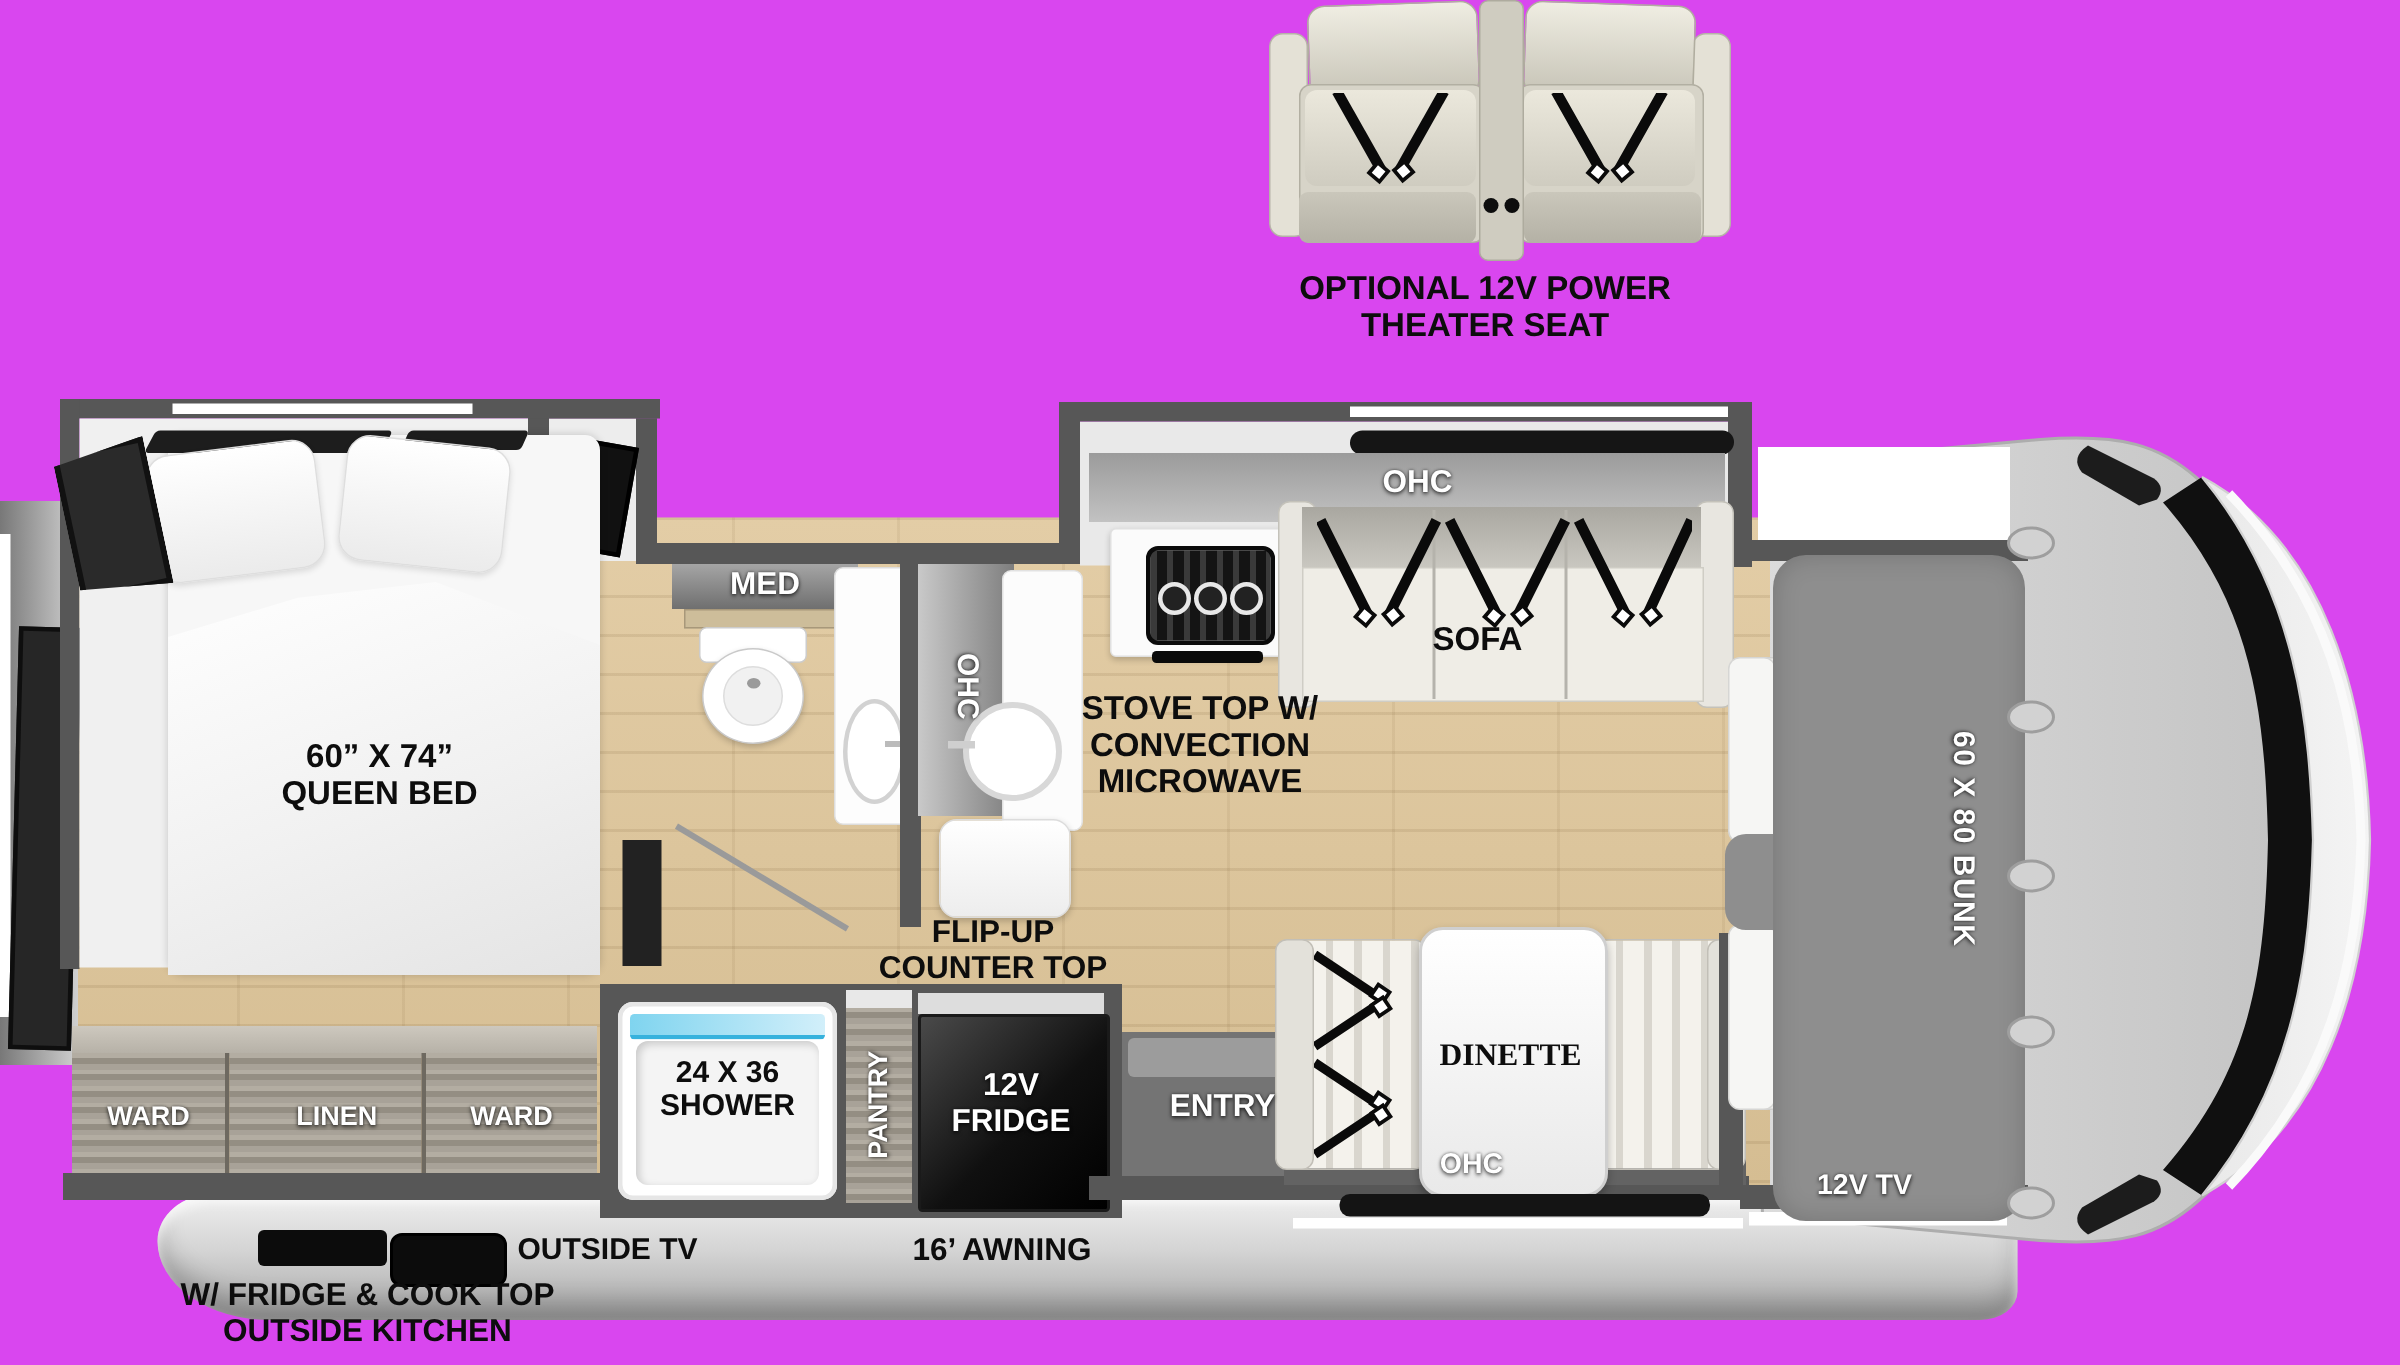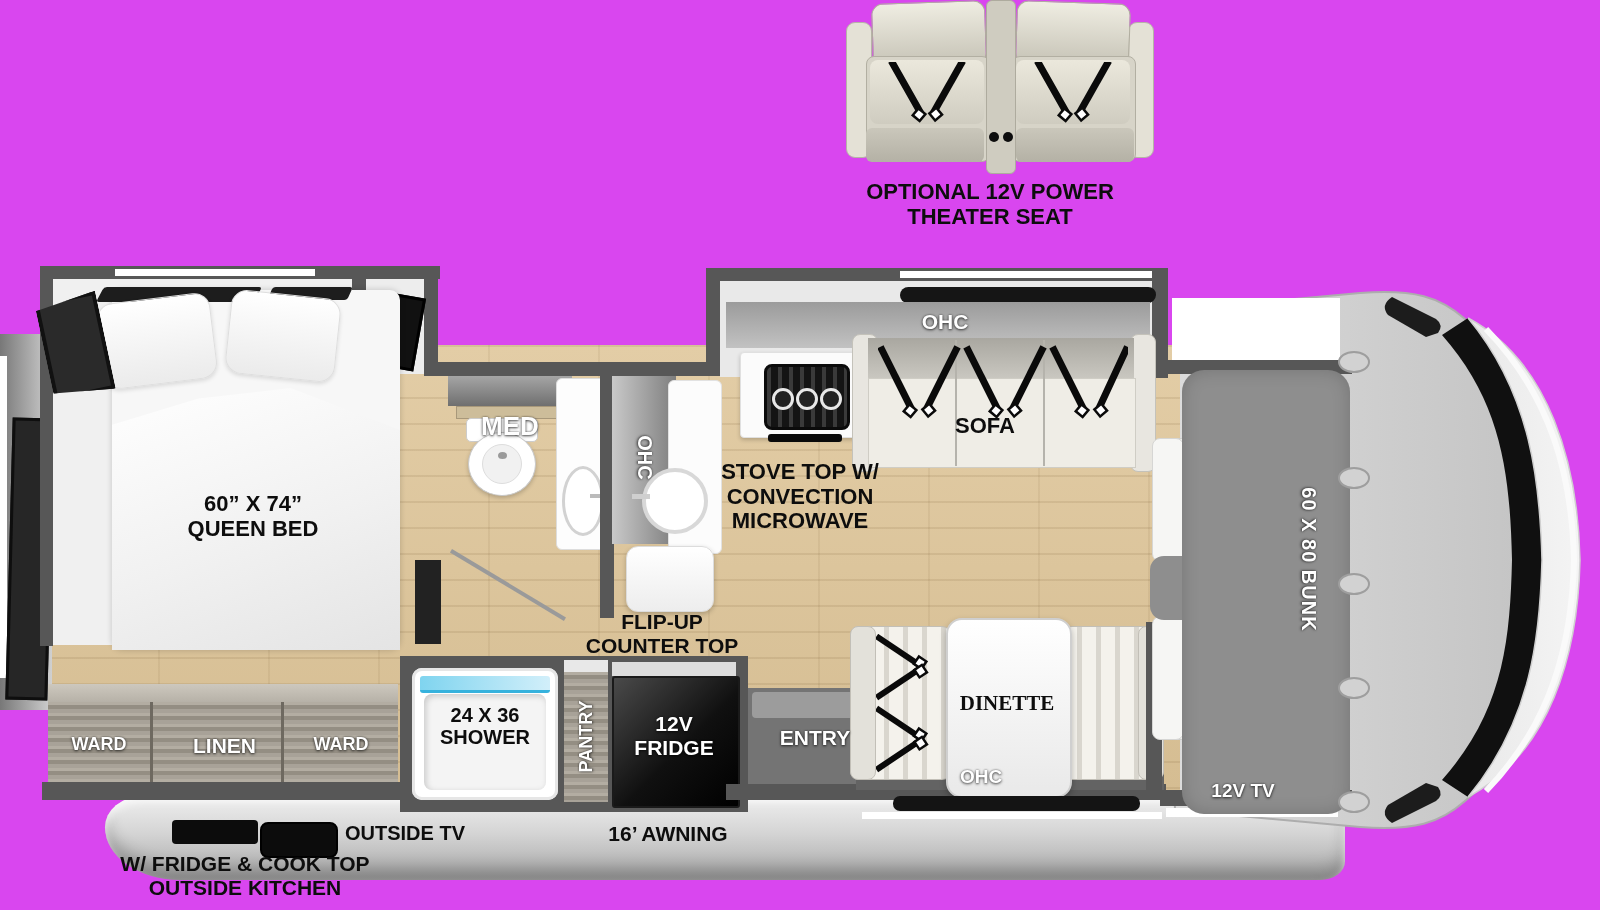--- a/index.html
+++ b/index.html
@@ -236,38 +236,38 @@
     </g>
   </svg>
 
   <div class="abs" style="left:172px;top:820px;width:86px;height:24px;background:#0c0c0c;border-radius:4px;"></div>
   <div class="abs" style="left:260px;top:822px;width:74px;height:32px;background:#0c0c0c;border:2px solid #000000;border-radius:8px;"></div>
 
   <div class="lbl" style="left:128px;top:492px;width:250px;font-size:22px;">
     <div>60” X 74”</div>
       <div>QUEEN BED</div>
   </div>
-  <div class="wlbl" style="left:448px;top:378px;width:124px;font-size:26px;margin-top:33px;">MED</div>
+  <div class="wlbl" style="left:448px;top:378px;width:124px;font-size:21px;">MED</div>
   <div class="wlbl rot90" style="left:599px;top:446px;width:90px;font-size:20px;">OHC</div>
   <div class="lbl" style="left:702px;top:460px;width:196px;font-size:22px;">
     <div>STOVE TOP W/</div>
       <div>CONVECTION</div>
       <div>MICROWAVE</div>
   </div>
   <div class="lbl" style="left:584px;top:610px;width:156px;font-size:21px;">
     <div>FLIP-UP</div>
       <div>COUNTER TOP</div>
   </div>
   <div class="wlbl" style="left:905px;top:310px;width:80px;font-size:21px;">OHC</div>
   <div class="lbl" style="left:935px;top:414px;width:100px;font-size:22px;">SOFA</div>
   <div class="lbl" style="left:948px;top:692px;width:118px;font-size:21px;font-family:Liberation Serif, serif;">DINETTE</div>
   <div class="wlbl" style="left:948px;top:766px;width:66px;font-size:19px;">OHC</div>
   <div class="wlbl" style="left:748px;top:726px;width:110px;font-size:21px;padding-left:12px;">ENTRY</div>
   <div class="wlbl" style="left:48px;top:734px;width:102px;font-size:18px;">WARD</div>
-  <div class="wlbl" style="left:153px;top:734px;width:143px;font-size:21px;">LINEN</div>
+  <div class="wlbl" style="left:153px;top:734px;width:143px;font-size:18px;">LINEN</div>
   <div class="wlbl" style="left:284px;top:734px;width:114px;font-size:18px;">WARD</div>
   <div class="lbl" style="left:414px;top:704px;width:142px;font-size:20px;">
     <div>24 X 36</div>
       <div>SHOWER</div>
   </div>
   <div class="wlbl rotm90" style="left:531px;top:726px;width:110px;font-size:18px;">PANTRY</div>
   <div class="wlbl" style="left:612px;top:712px;width:124px;font-size:21px;">
     <div>12V</div>
       <div>FRIDGE</div>
   </div>

